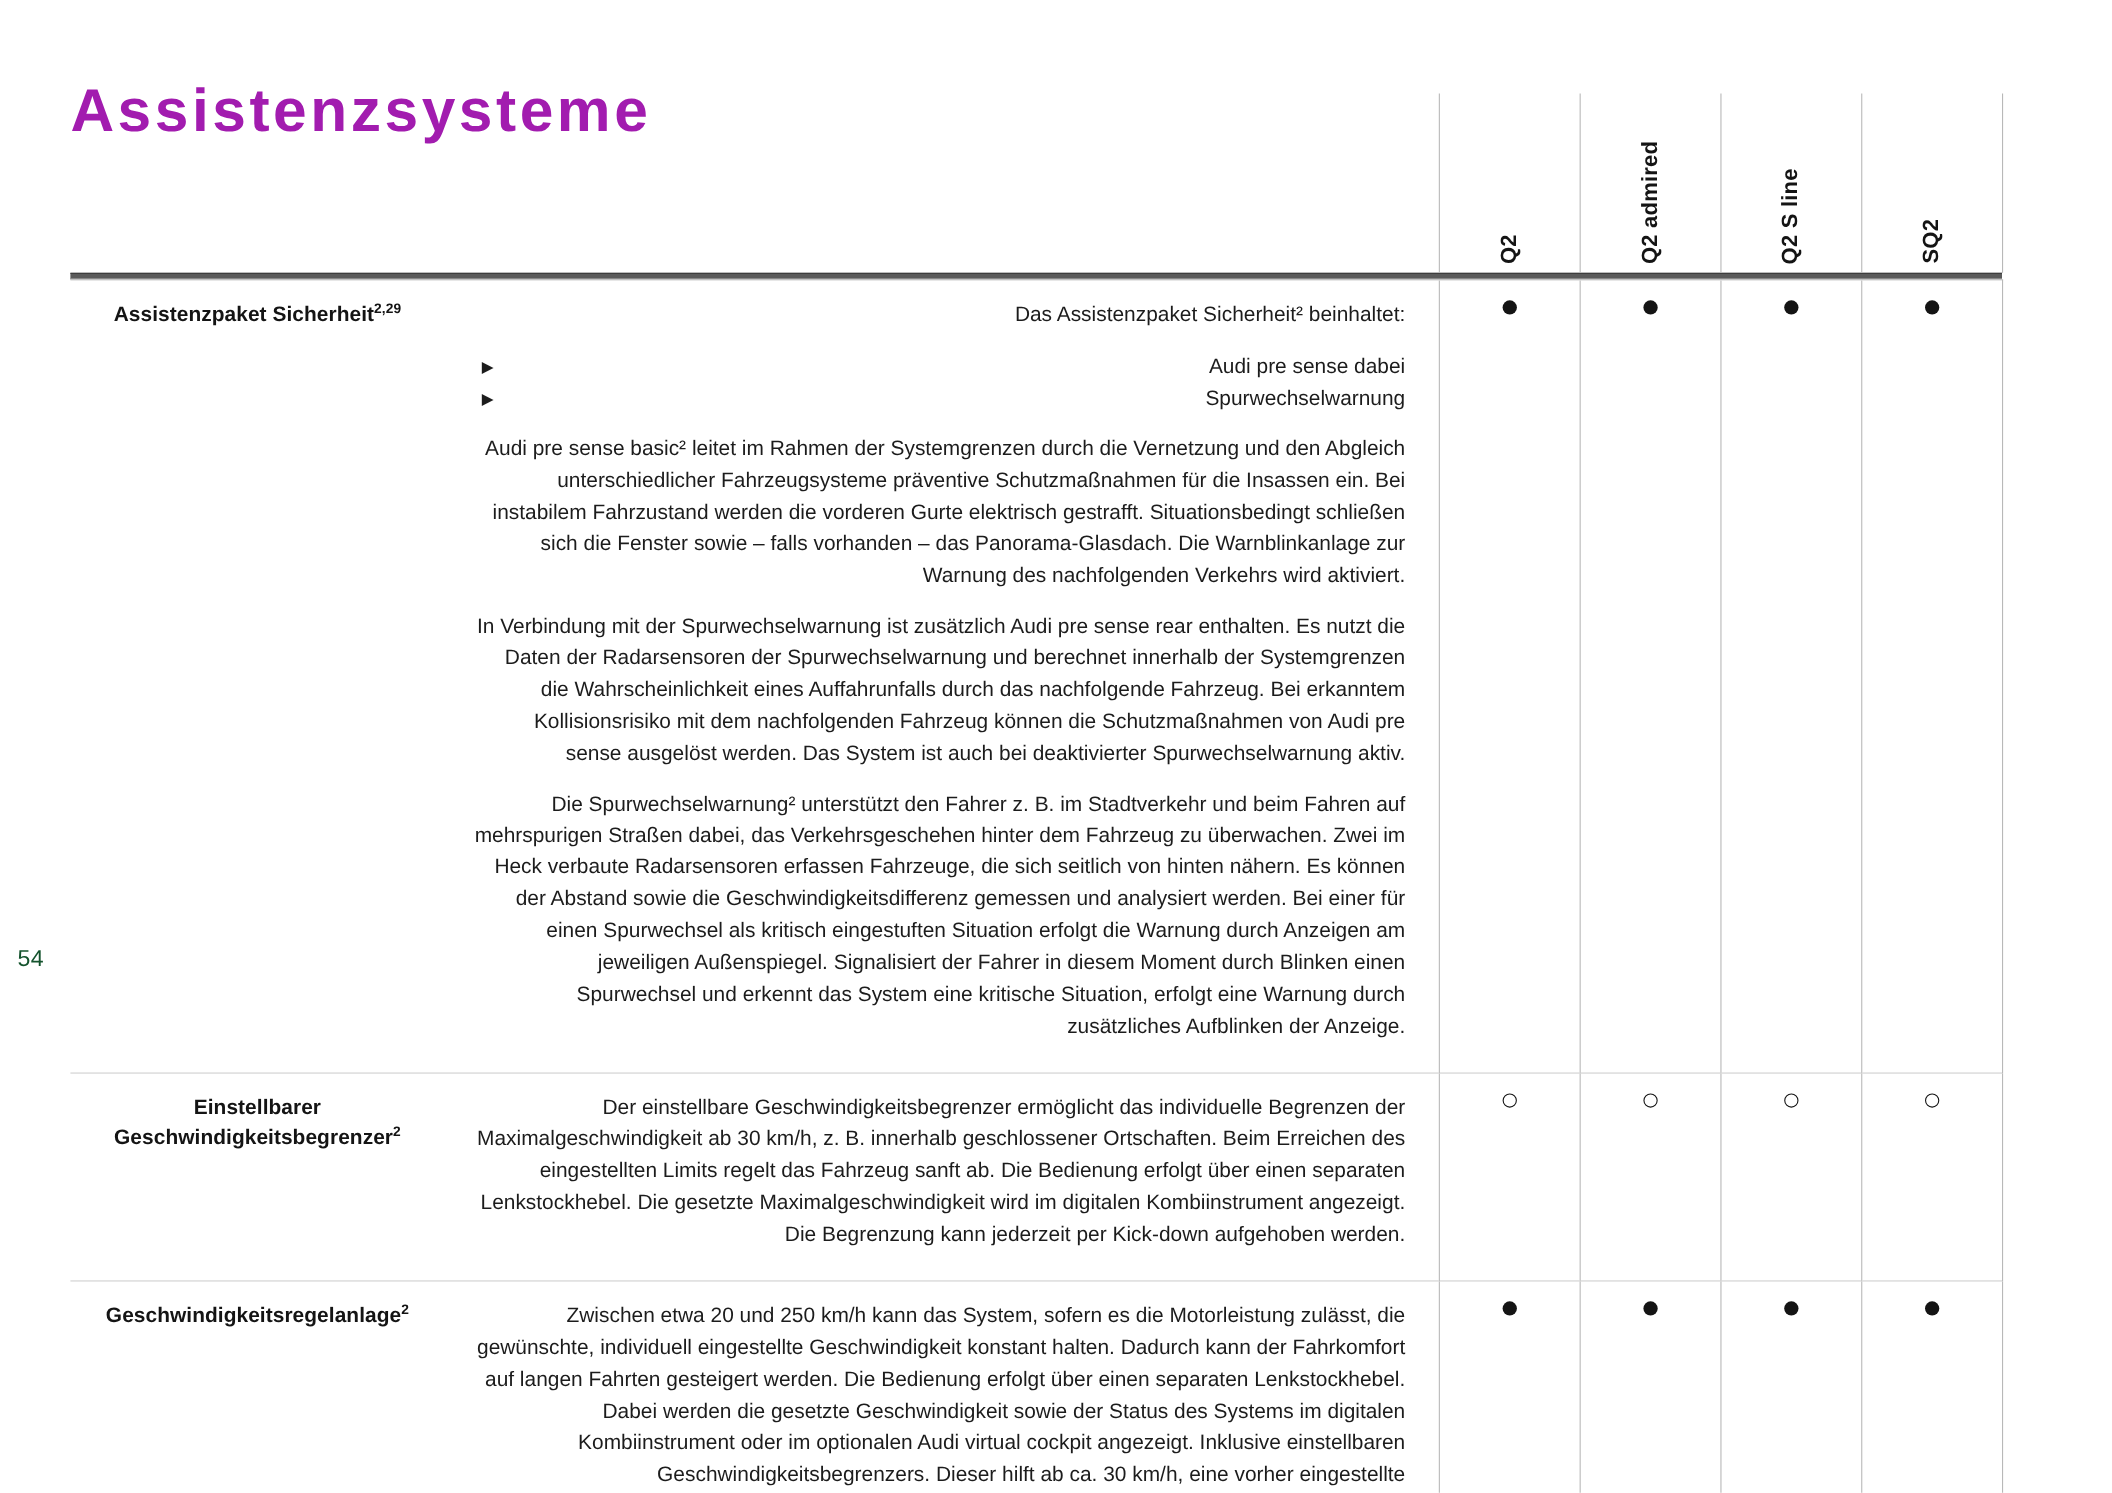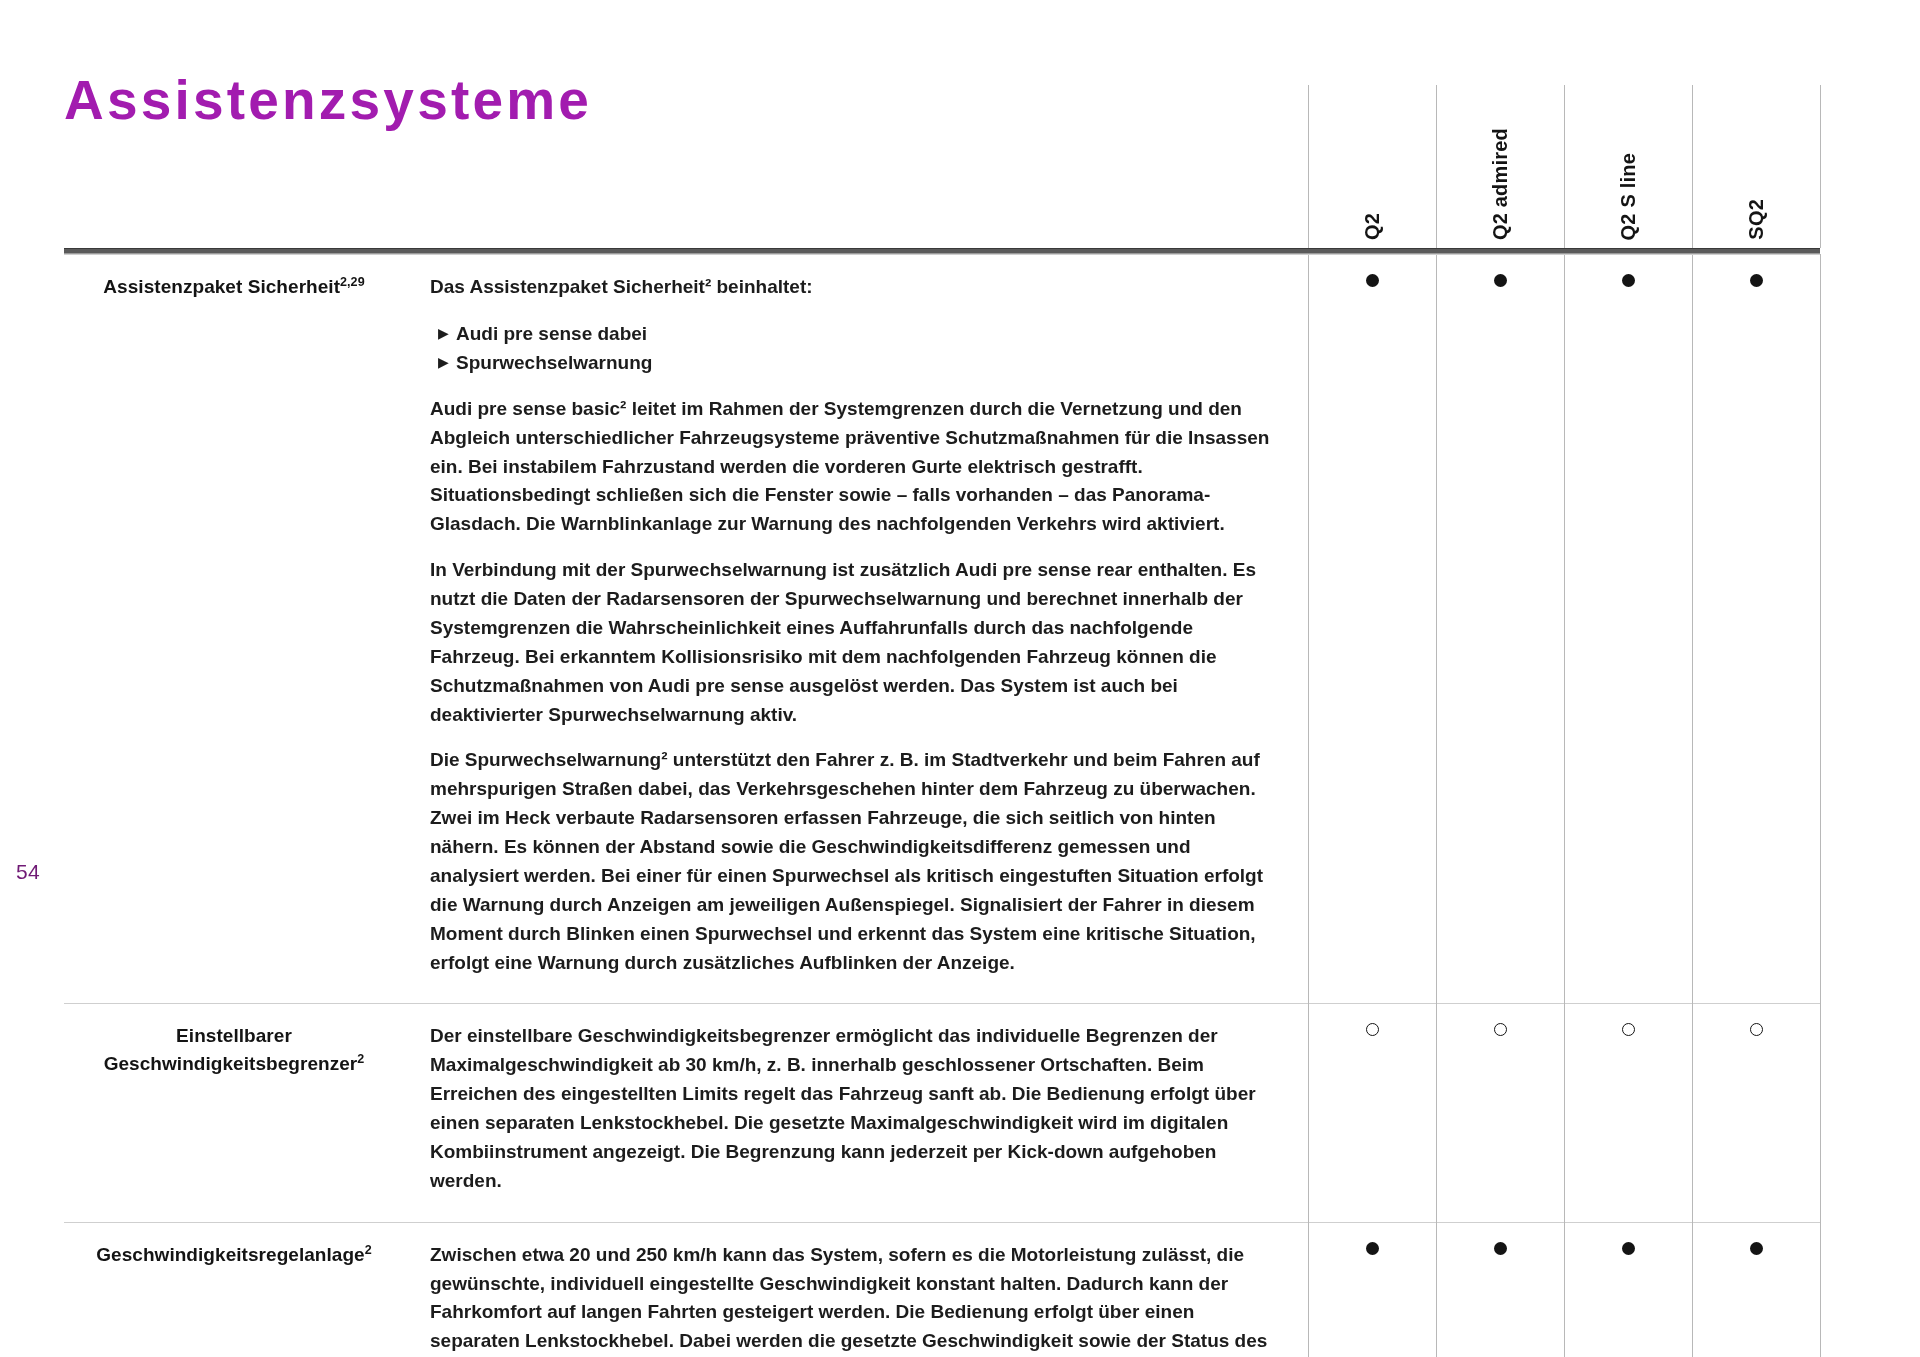--- a/index.html
+++ b/index.html
@@ -37,21 +37,21 @@
     white-space: nowrap;
   }
 
   
   .page-number {
     position: absolute;
     left: 16px;
     top: 860px;
     font-size: 21px;
     font-weight: 400;
-    color: #701a75;
+    color: #14532d;
     letter-spacing: 0.3px;
   }
 
   
   .table-wrap {
     position: absolute;
     left: 64px;
     top: 85px;
     width: 1756px;
   }
@@ -119,23 +119,24 @@
     font-size: 19px;
     font-weight: 700;
     line-height: 1.45;
     color: #141414;
     letter-spacing: 0.05px;
     text-align: center;
   }
   tbody tr.datarow > td.desc {
     padding-right: 30px;
     font-size: 19px;
-    font-weight: 700;
+    font-weight: 400;
     line-height: 1.52;
     color: #1c1c1c;
+    text-align: right;
   }
   tbody tr.datarow > td.mark {
     border-left: 1px solid #b8b8b8;
     text-align: center;
     padding-top: 18px;
   }
   tbody tr.datarow > td.mark.last {
     border-right: 1px solid #b8b8b8;
   }
 

